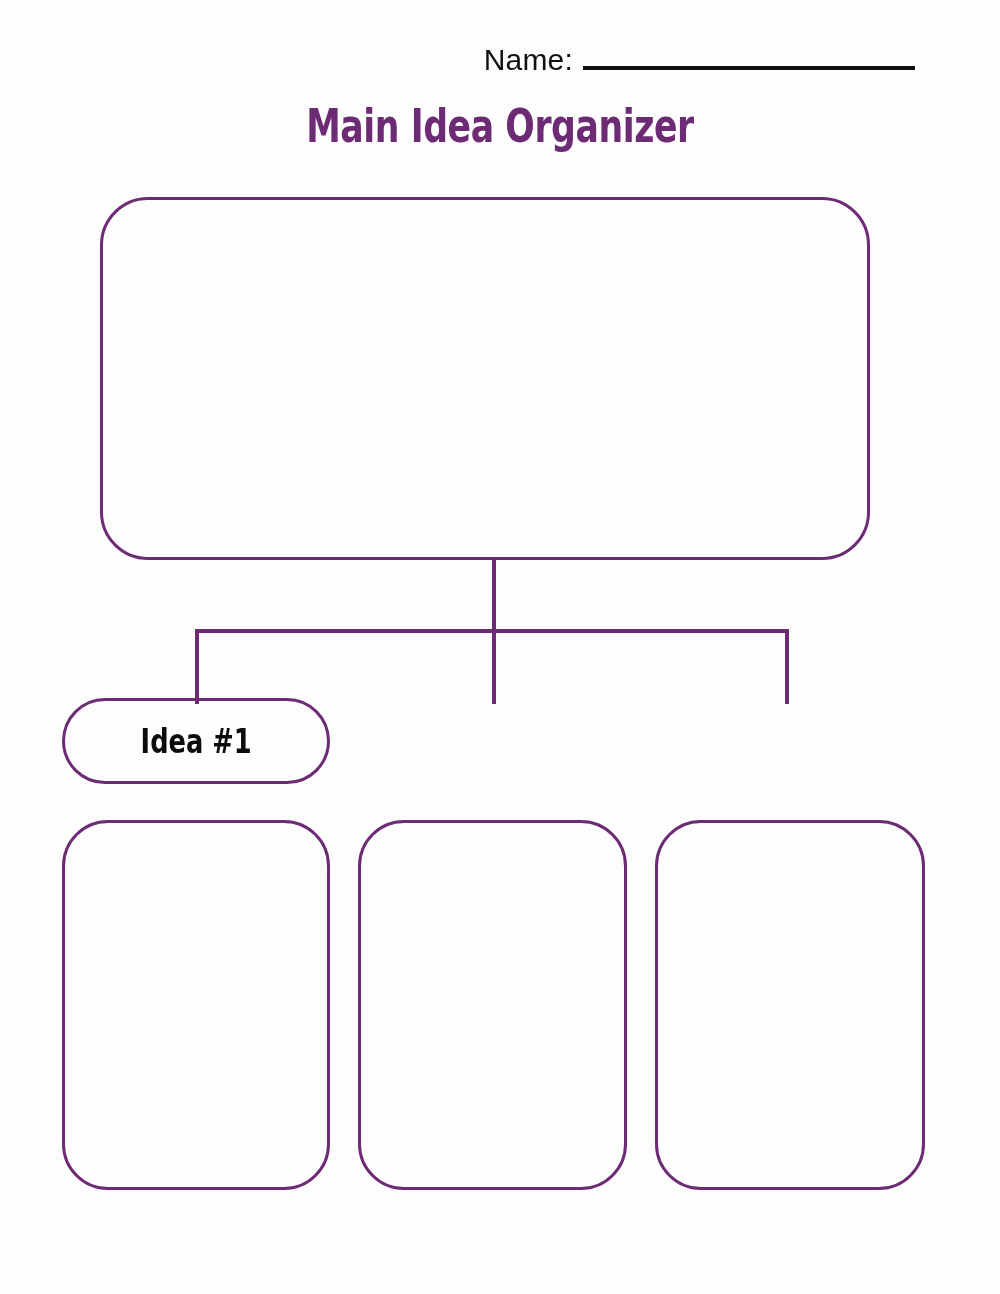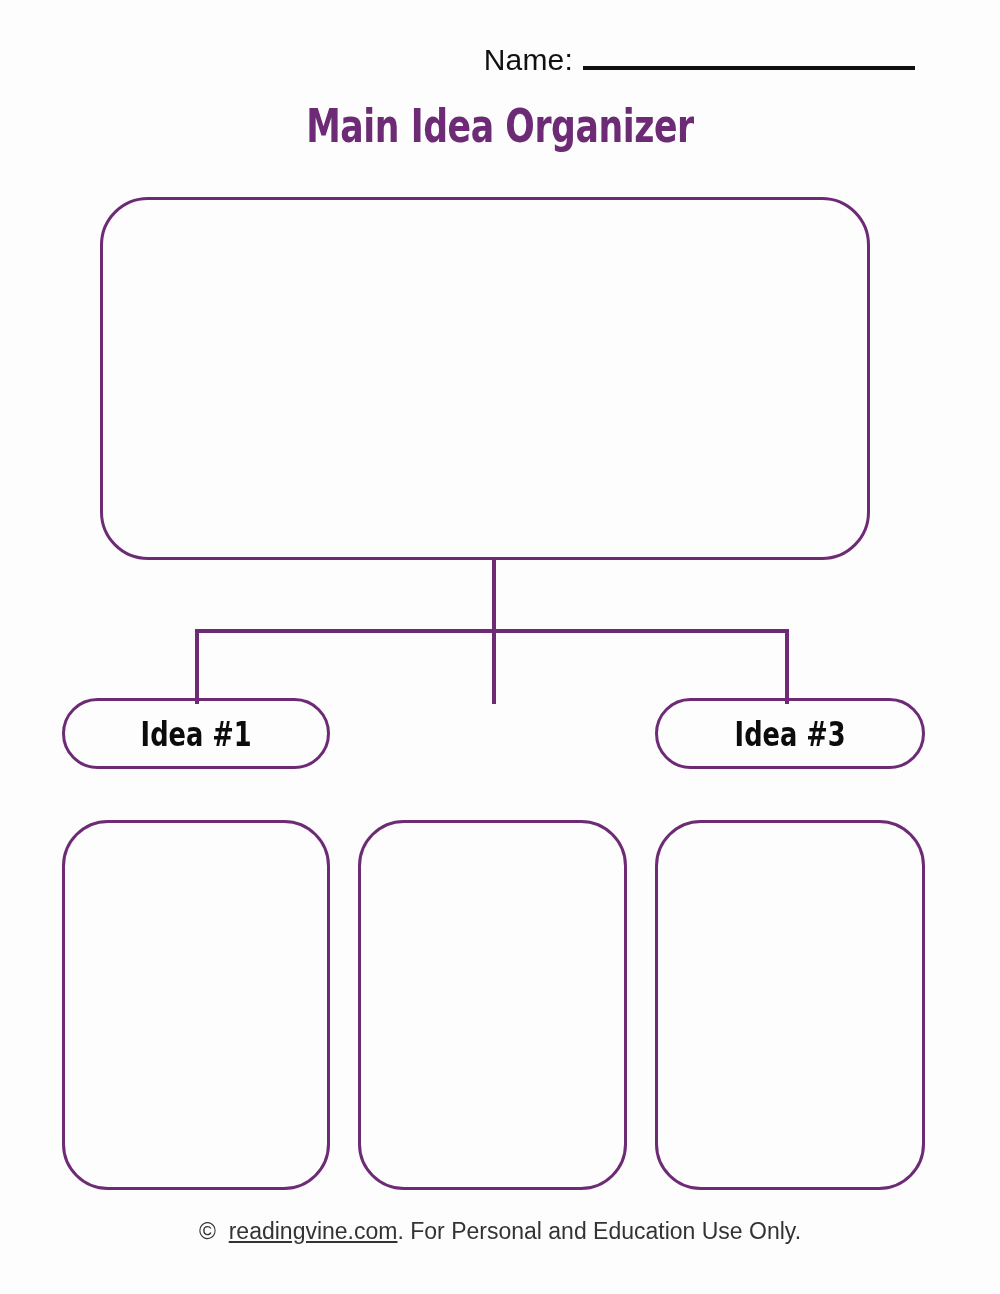--- a/index.html
+++ b/index.html
@@ -112,21 +112,21 @@
   .conn-drop-3 {
     left: 785px;
     top: 629px;
     width: 4px;
     height: 75px;
   }
 
   .pill {
     position: absolute;
     top: 698px;
-    height: 71px;
+    height: 86px;
     border: 3px solid #6d2b76;
     border-radius: 47px;
     box-sizing: border-box;
     display: flex;
     align-items: center;
     justify-content: center;
     background: transparent;
   }
   .pill-1 { left: 62px;  width: 268px; }
   .pill-2 { left: 358px; width: 269px; }
@@ -189,26 +189,19 @@
 
   <div class="conn conn-stem"></div>
   <div class="conn conn-bar"></div>
   <div class="conn conn-drop-1"></div>
   <div class="conn conn-drop-2"></div>
   <div class="conn conn-drop-3"></div>
 
   <div class="pill pill-1">
     <span class="pill-label">Idea #1</span>
   </div>
-  <div class="pill pill-3">
-    <span class="pill-label">Idea #3</span>
-  </div>
 
   <div class="detail-box detail-1"></div>
   <div class="detail-box detail-2"></div>
   <div class="detail-box detail-3"></div>
 
-  <div class="footer">
-    <span>©</span>
-    <span>&nbsp;</span><span class="link">readingvine.com</span><span>. For Personal and Education Use Only.</span>
-  </div>
 
 </div>
 
 </body></html>

